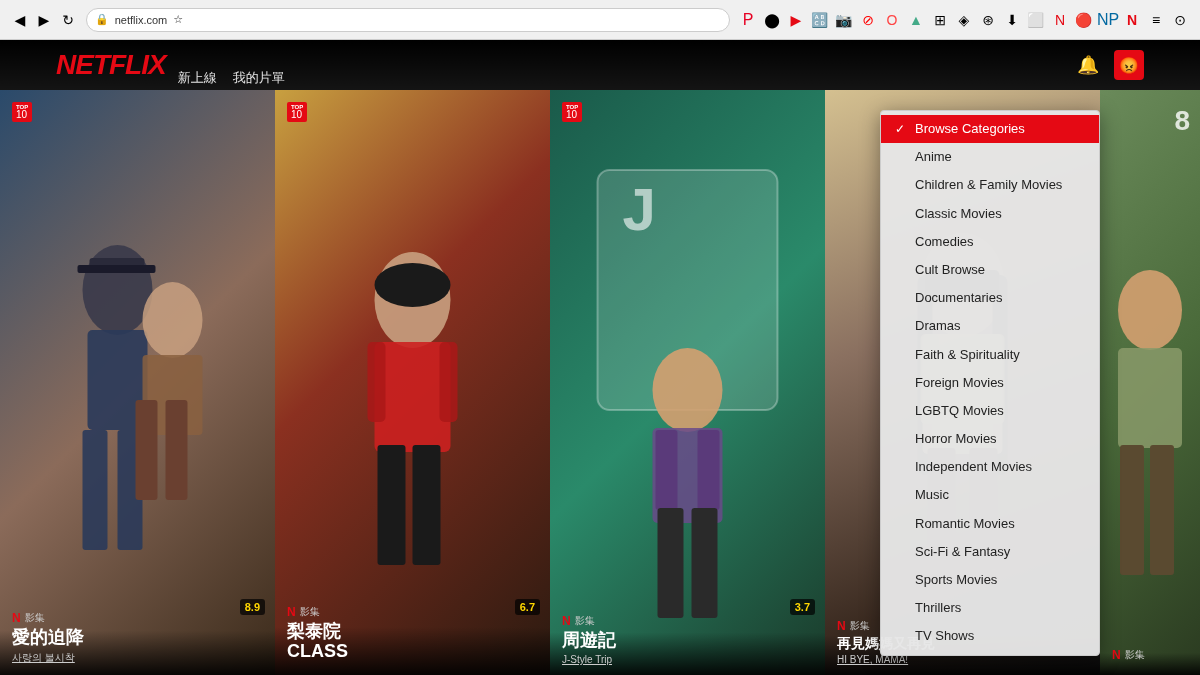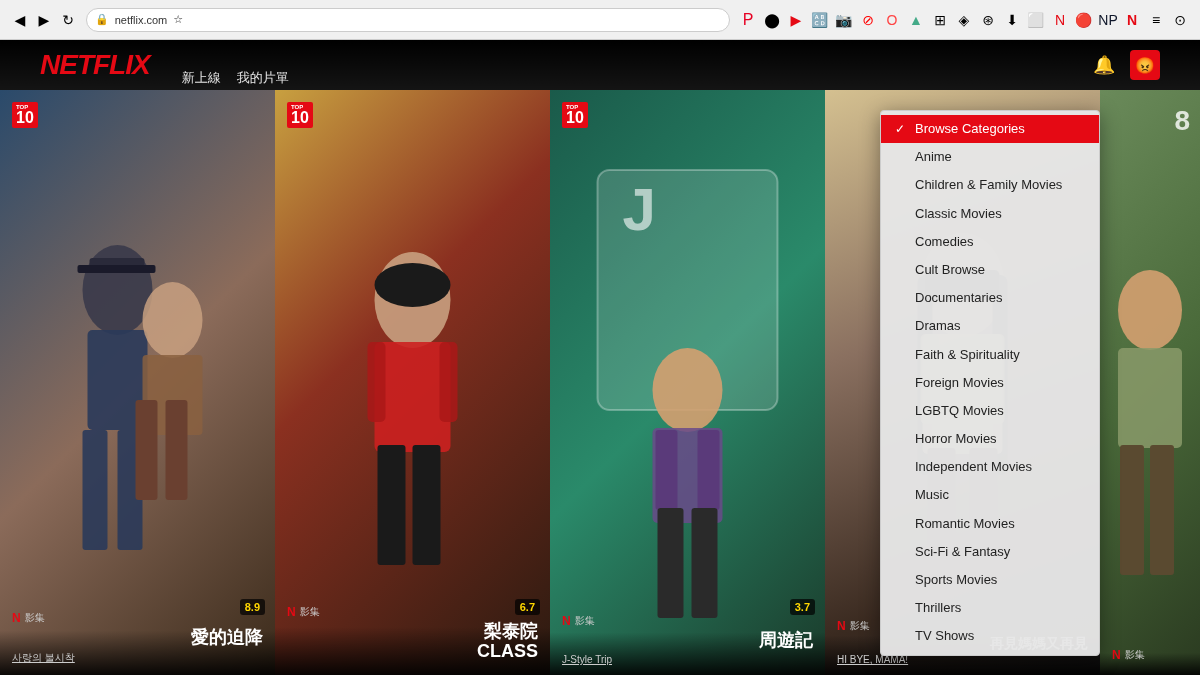--- a/index.html
+++ b/index.html
@@ -48,22 +48,22 @@
       justify-content: center;
       font-size: 14px;
     }
 
     
     .netflix-header {
       height: 50px;
       background: linear-gradient(to bottom, #000 0%, transparent 100%);
       display: flex;
       align-items: center;
-      padding: 0 40px;
-      gap: 32px;
+      padding: 0 56px;
+      gap: 12px;
       position: relative;
       z-index: 10;
     }
     .netflix-logo {
       color: #e50914;
       font-weight: 900;
       font-size: 28px;
       letter-spacing: -1px;
       font-style: italic;
     }
@@ -154,42 +154,41 @@
       background: linear-gradient(to top, rgba(0,0,0,0.9) 0%, transparent 60%);
       padding: 10px 12px;
     }
 
     .card-title {
       color: white;
       font-size: 18px;
       font-weight: 900;
       line-height: 1.1;
       margin-bottom: 3px;
-      text-align: right;
     }
     .card-subtitle {
       color: #ccc;
       font-size: 10px;
       text-decoration: underline;
     }
 
     .top10-badge {
       position: absolute;
       top: 12px;
       left: 12px;
       background: #e50914;
       color: white;
       font-size: 8px;
       font-weight: 900;
       padding: 2px 4px;
       border-radius: 2px;
       line-height: 1;
     }
     .top10-badge .top-text { font-size: 6px; display: block; }
-    .top10-badge .num { font-size: 16px; display: block; font-weight: 700; }
+    .top10-badge .num { font-size: 10px; display: block; font-weight: 400; }
 
     .rating-badge {
       position: absolute;
       bottom: 60px;
       right: 10px;
       background: rgba(0,0,0,0.7);
       color: #ffd700;
       font-size: 11px;
       font-weight: bold;
       padding: 2px 5px;
@@ -282,21 +281,21 @@
     <span class="toolbar-icon" style="font-size:14px; color:red;">⊘</span>
     <span class="toolbar-icon" style="font-size:14px; color:#f44;">O</span>
     <span class="toolbar-icon" style="font-size:14px; color:#4a8;">▲</span>
     <span class="toolbar-icon" style="font-size:14px;">⊞</span>
     <span class="toolbar-icon" style="font-size:14px;">◈</span>
     <span class="toolbar-icon" style="font-size:14px;">⊛</span>
     <span class="toolbar-icon" style="font-size:14px;">⬇</span>
     <span class="toolbar-icon" style="font-size:14px;">⬜</span>
     <span class="toolbar-icon" style="font-size:14px; color:#e50914;">N</span>
     <span class="toolbar-icon" style="font-size:14px;">🔴</span>
-    <span class="toolbar-icon" style="font-size:14px; color:#0f172a;">NP</span>
+    <span class="toolbar-icon" style="font-size:16px; color:#0369a1;">NP</span>
     <span class="toolbar-icon" style="font-size:14px; color:#e50914; font-weight:900;">N</span>
     <span class="toolbar-icon" style="font-size:14px;">≡</span>
     <span class="toolbar-icon" style="font-size:14px;">⊙</span>
   </div>
 </div>
 
 <div class="netflix-header">
   <div class="netflix-logo">NETFLIX</div>
   <div class="nav-items">
     <span class="nav-item">新上線</span>

